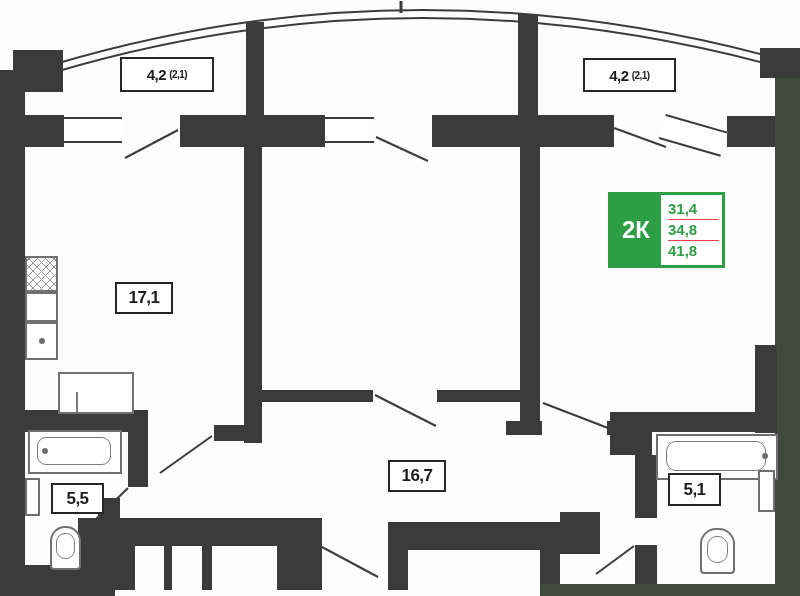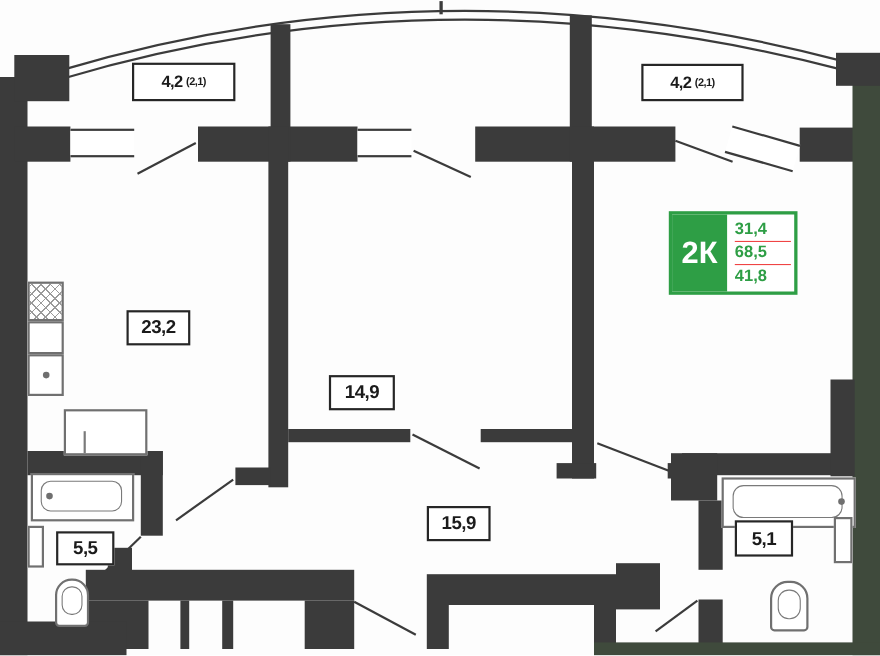--- a/index.html
+++ b/index.html
@@ -12,21 +12,21 @@
   .fx{position:absolute;border:2px solid #707070;background:#fff;box-sizing:border-box}
   .fxin{position:absolute;border:1.5px solid #7a7a7a;background:#fff;box-sizing:border-box}
   .lbl{position:absolute;background:#fff;border:2px solid #262626;color:#1b1b1b;
        display:flex;align-items:center;justify-content:center;font-weight:bold;
        box-sizing:border-box;white-space:nowrap}
   .room-lbl{font-size:17px;letter-spacing:-0.5px}
   .balc-lbl{font-size:15px;gap:3px;letter-spacing:-0.5px}
   .balc-lbl .small{font-size:10px;font-weight:bold}
   .badge{position:absolute;left:608px;top:192px;width:117px;height:76px;
          border:3px solid #2e9e45;background:#fff;display:flex;box-sizing:border-box}
-  .badge .type{width:50px;background:#2e9e45;color:#fff;font-weight:bold;font-size:28px;
+  .badge .type{width:50px;background:#2e9e45;color:#fff;font-weight:bold;font-size:24px;
          display:flex;align-items:center;justify-content:center}
   .badge .areas{flex:1;display:flex;flex-direction:column;justify-content:center;
          padding:1px 3px 1px 7px;color:#2e9e45;font-weight:bold;font-size:15px;line-height:1.35}
   .badge .areas div{border-bottom:1px solid #ef4444}
   .badge .areas div:last-child{border-bottom:none}
   svg.overlay{position:absolute;left:0;top:0;pointer-events:none}
   .hatch{background:
      repeating-linear-gradient(45deg,transparent 0 5px,#9a9a9a 5px 6px),
      repeating-linear-gradient(-45deg,transparent 0 5px,#9a9a9a 5px 6px),#fff}
   .dot{position:absolute;width:6px;height:6px;border-radius:50%;background:#6f6f6f}
@@ -121,28 +121,27 @@
 
   <div class="lbl balc-lbl" style="left:120px;top:57px;width:94px;height:35px">
     <span>4,2</span>
     <span class="small">(2,1)</span>
   </div>
   <div class="lbl balc-lbl" style="left:583px;top:58px;width:93px;height:34px">
     <span>4,2</span>
     <span class="small">(2,1)</span>
   </div>
 
-  <div class="lbl room-lbl" style="left:115px;top:282px;width:58px;height:32px">23,2</div>
-  <div class="lbl room-lbl" style="left:299px;top:341px;width:60px;height:32px">14,9</div>
-  <div class="lbl room-lbl" style="left:388px;top:460px;width:58px;height:32px">15,9</div>
+  <div class="lbl room-lbl" style="left:115px;top:282px;width:58px;height:32px">17,1</div>
+  <div class="lbl room-lbl" style="left:388px;top:460px;width:58px;height:32px">16,7</div>
   <div class="lbl room-lbl" style="left:51px;top:483px;width:53px;height:31px">5,5</div>
   <div class="lbl room-lbl" style="left:668px;top:473px;width:53px;height:33px">5,1</div>
 
   <div class="badge">
     <div class="type">2К</div>
     <div class="areas">
       <div>31,4</div>
-      <div>68,5</div>
+      <div>34,8</div>
       <div>41,8</div>
     </div>
   </div>
 
 </div>
 
 </body></html>

